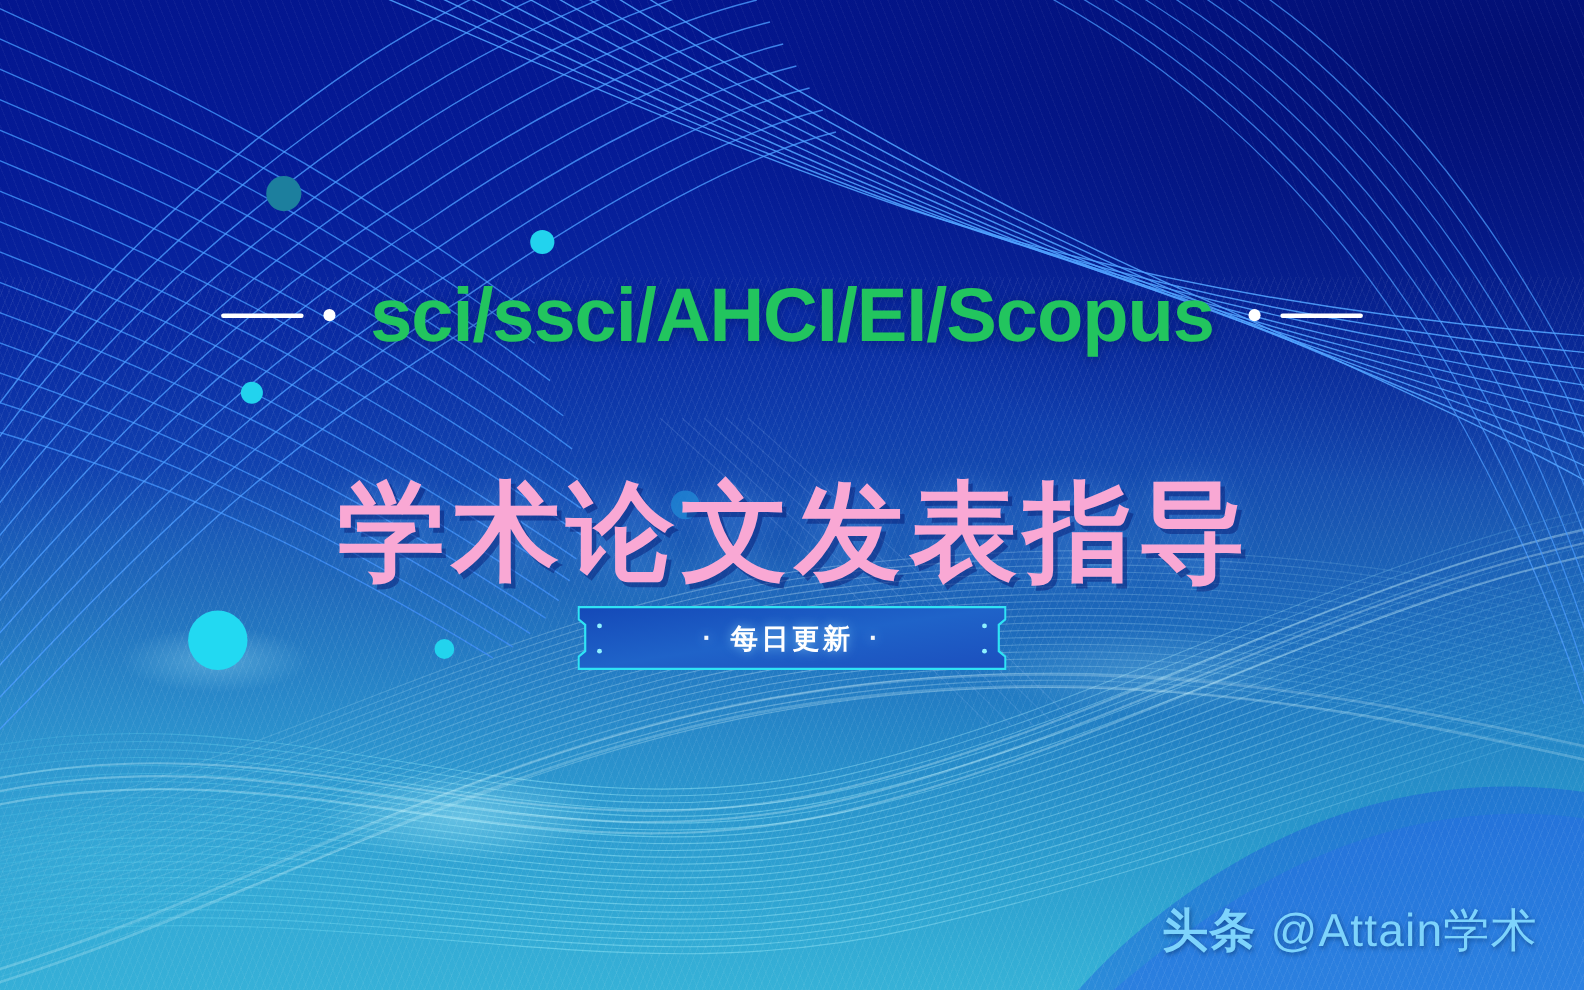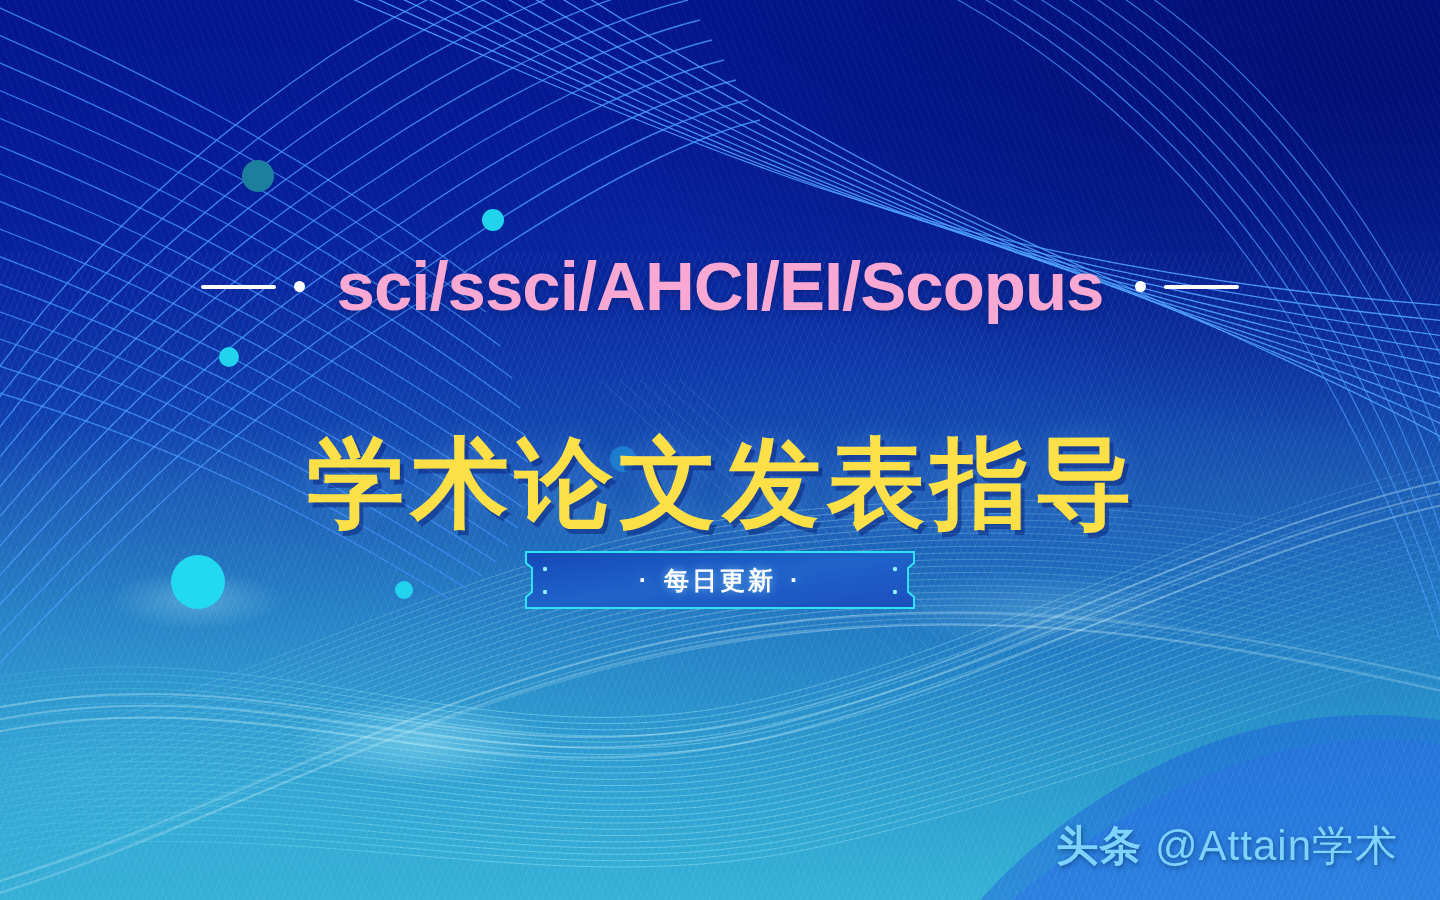--- a/index.html
+++ b/index.html
@@ -77,34 +77,34 @@
   }
   .rule{
     width:75px;height:4px;background:#ffffff;border-radius:2px;flex:none;
   }
   .rule-dot{
     width:11px;height:11px;border-radius:50%;background:#ffffff;flex:none;
   }
   .headline{
     font-size:69px;
     font-weight:700;
-    color:#f9a8d4;
+    color:#22c55e;
     letter-spacing:-1px;
     line-height:1;
     white-space:nowrap;
     padding:0 14px;
     text-shadow:0 2px 10px rgba(0,10,70,.35);
   }
 
   .maintitle{
     position:absolute;left:0;right:0;top:366px;
     text-align:center;
     font-size:98px;
     font-weight:800;
-    color:#fde047;
+    color:#f9a8d4;
     line-height:1.06;
     letter-spacing:6px;
     text-indent:6px;
     white-space:nowrap;
     text-shadow:
       4px 5px 0 rgba(8,30,120,.50),
       0 0 26px rgba(120,190,255,.30);
   }
 
   

